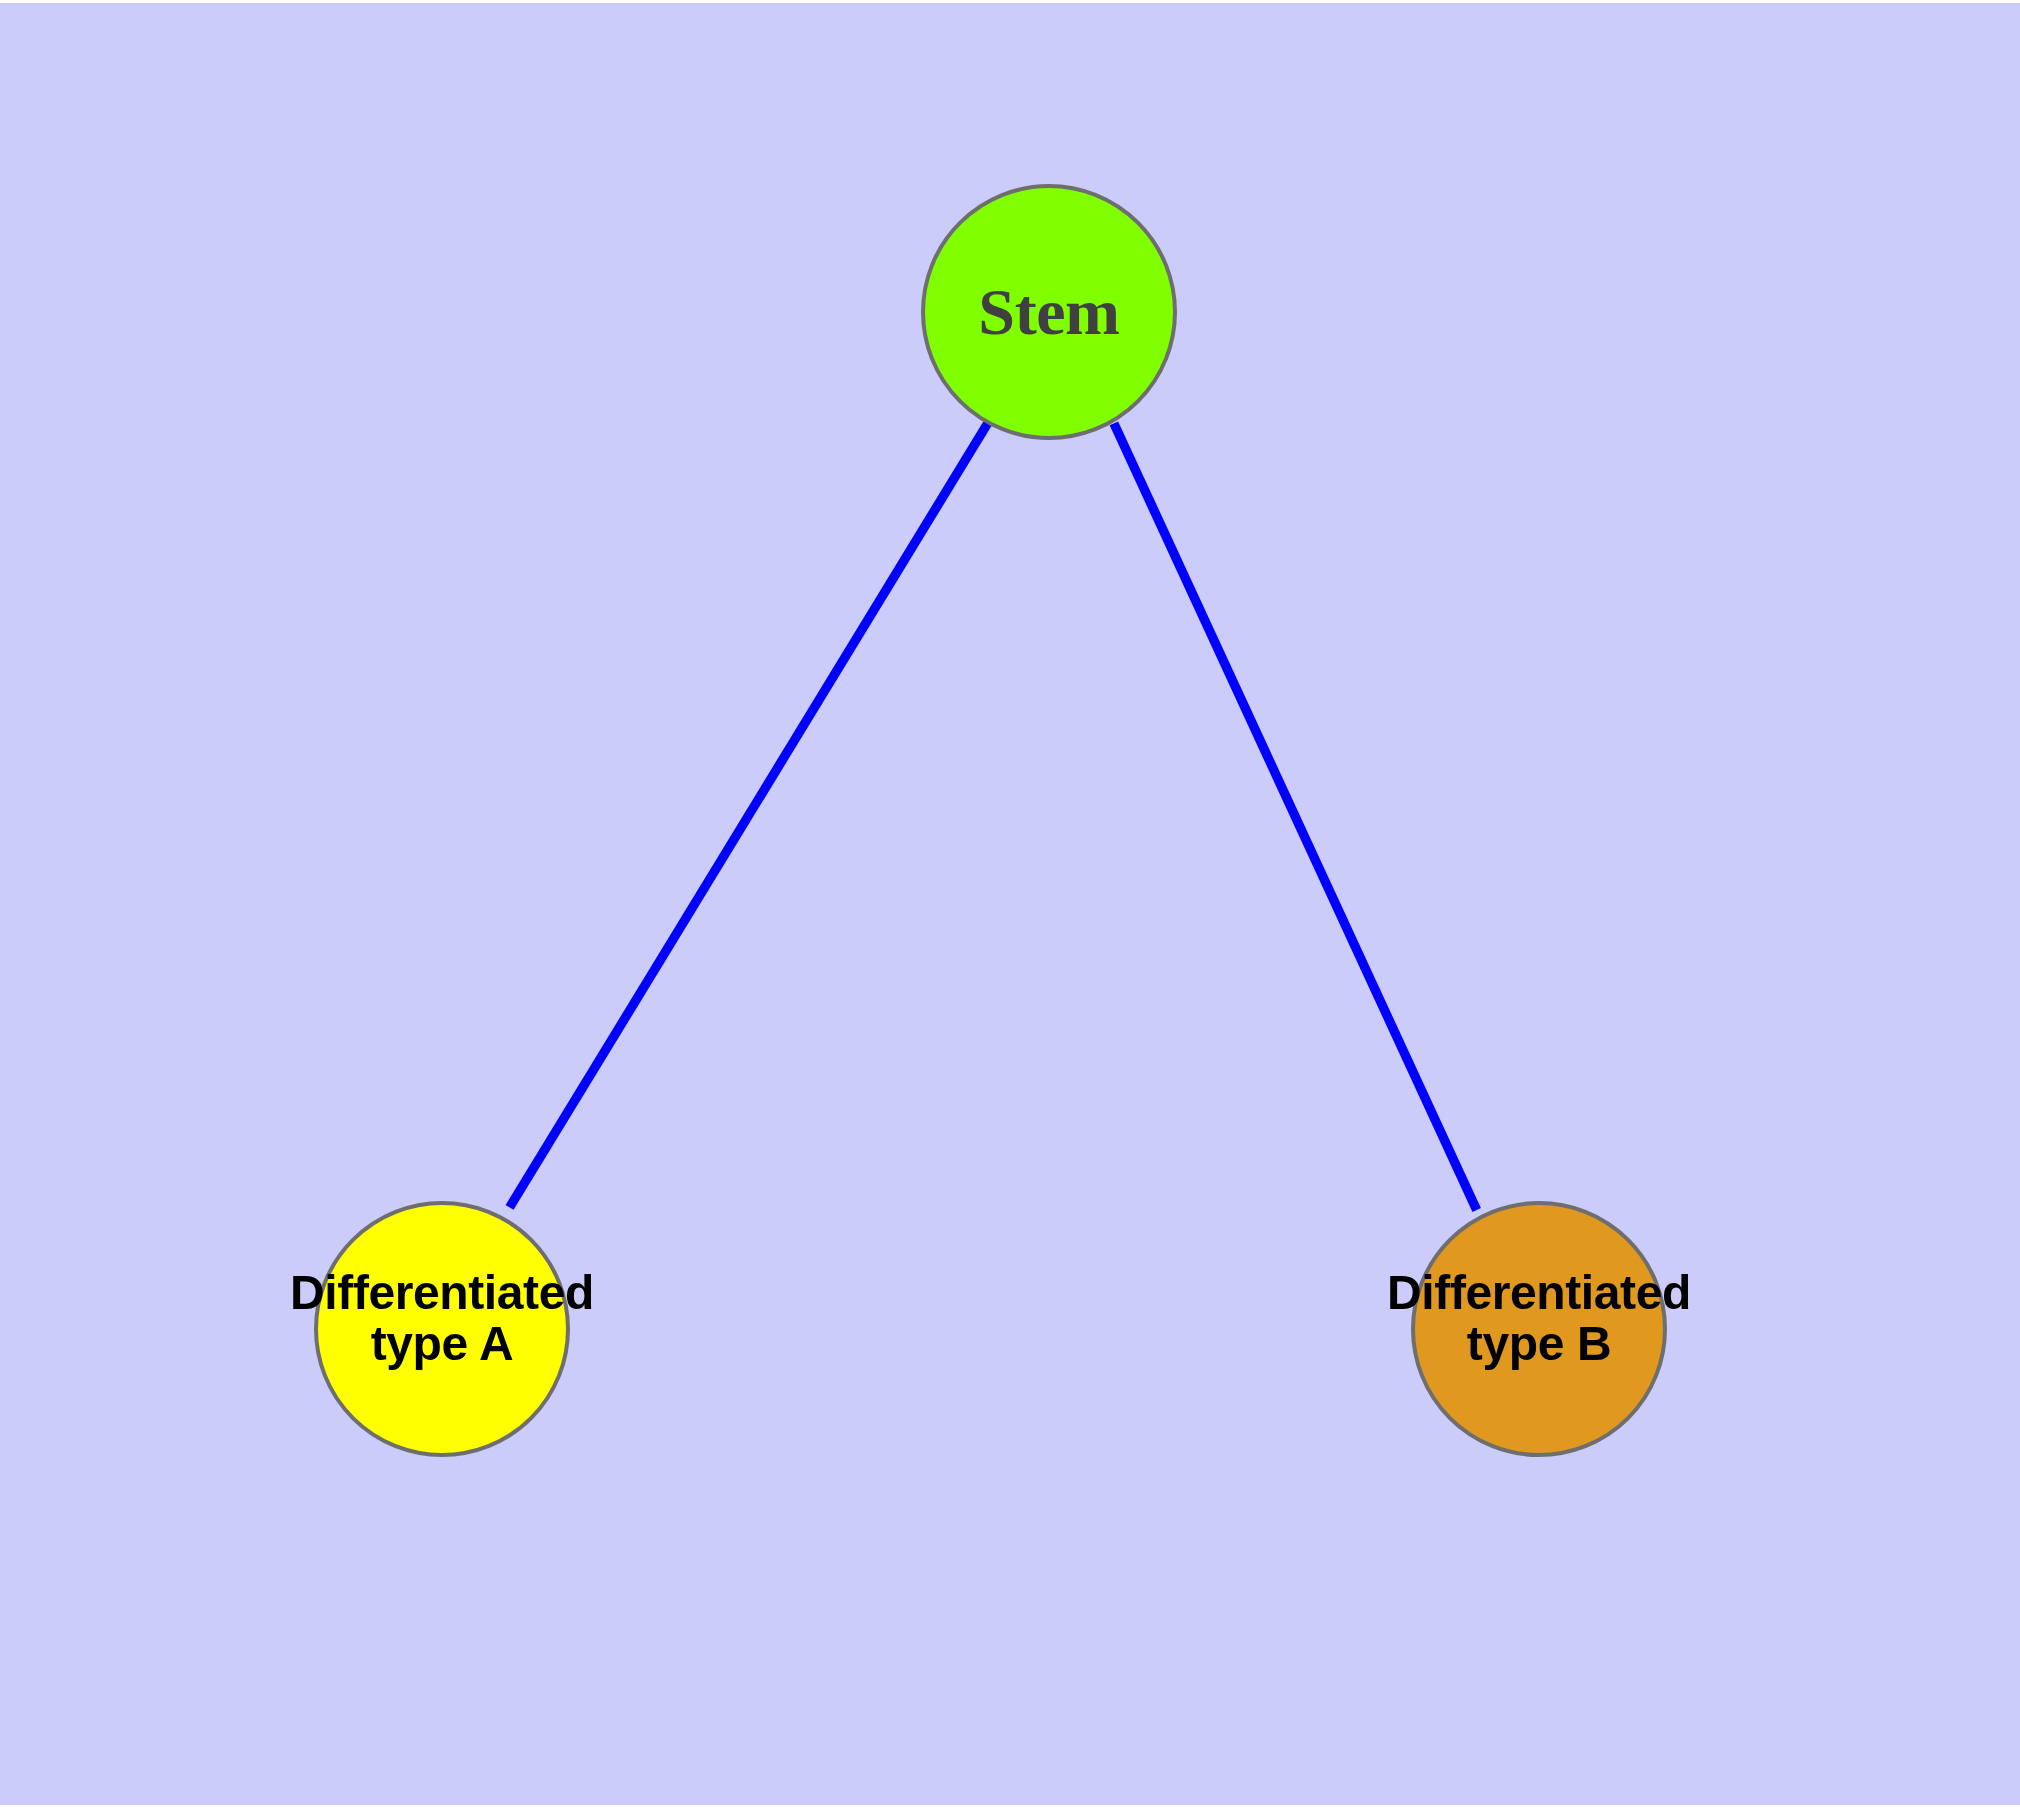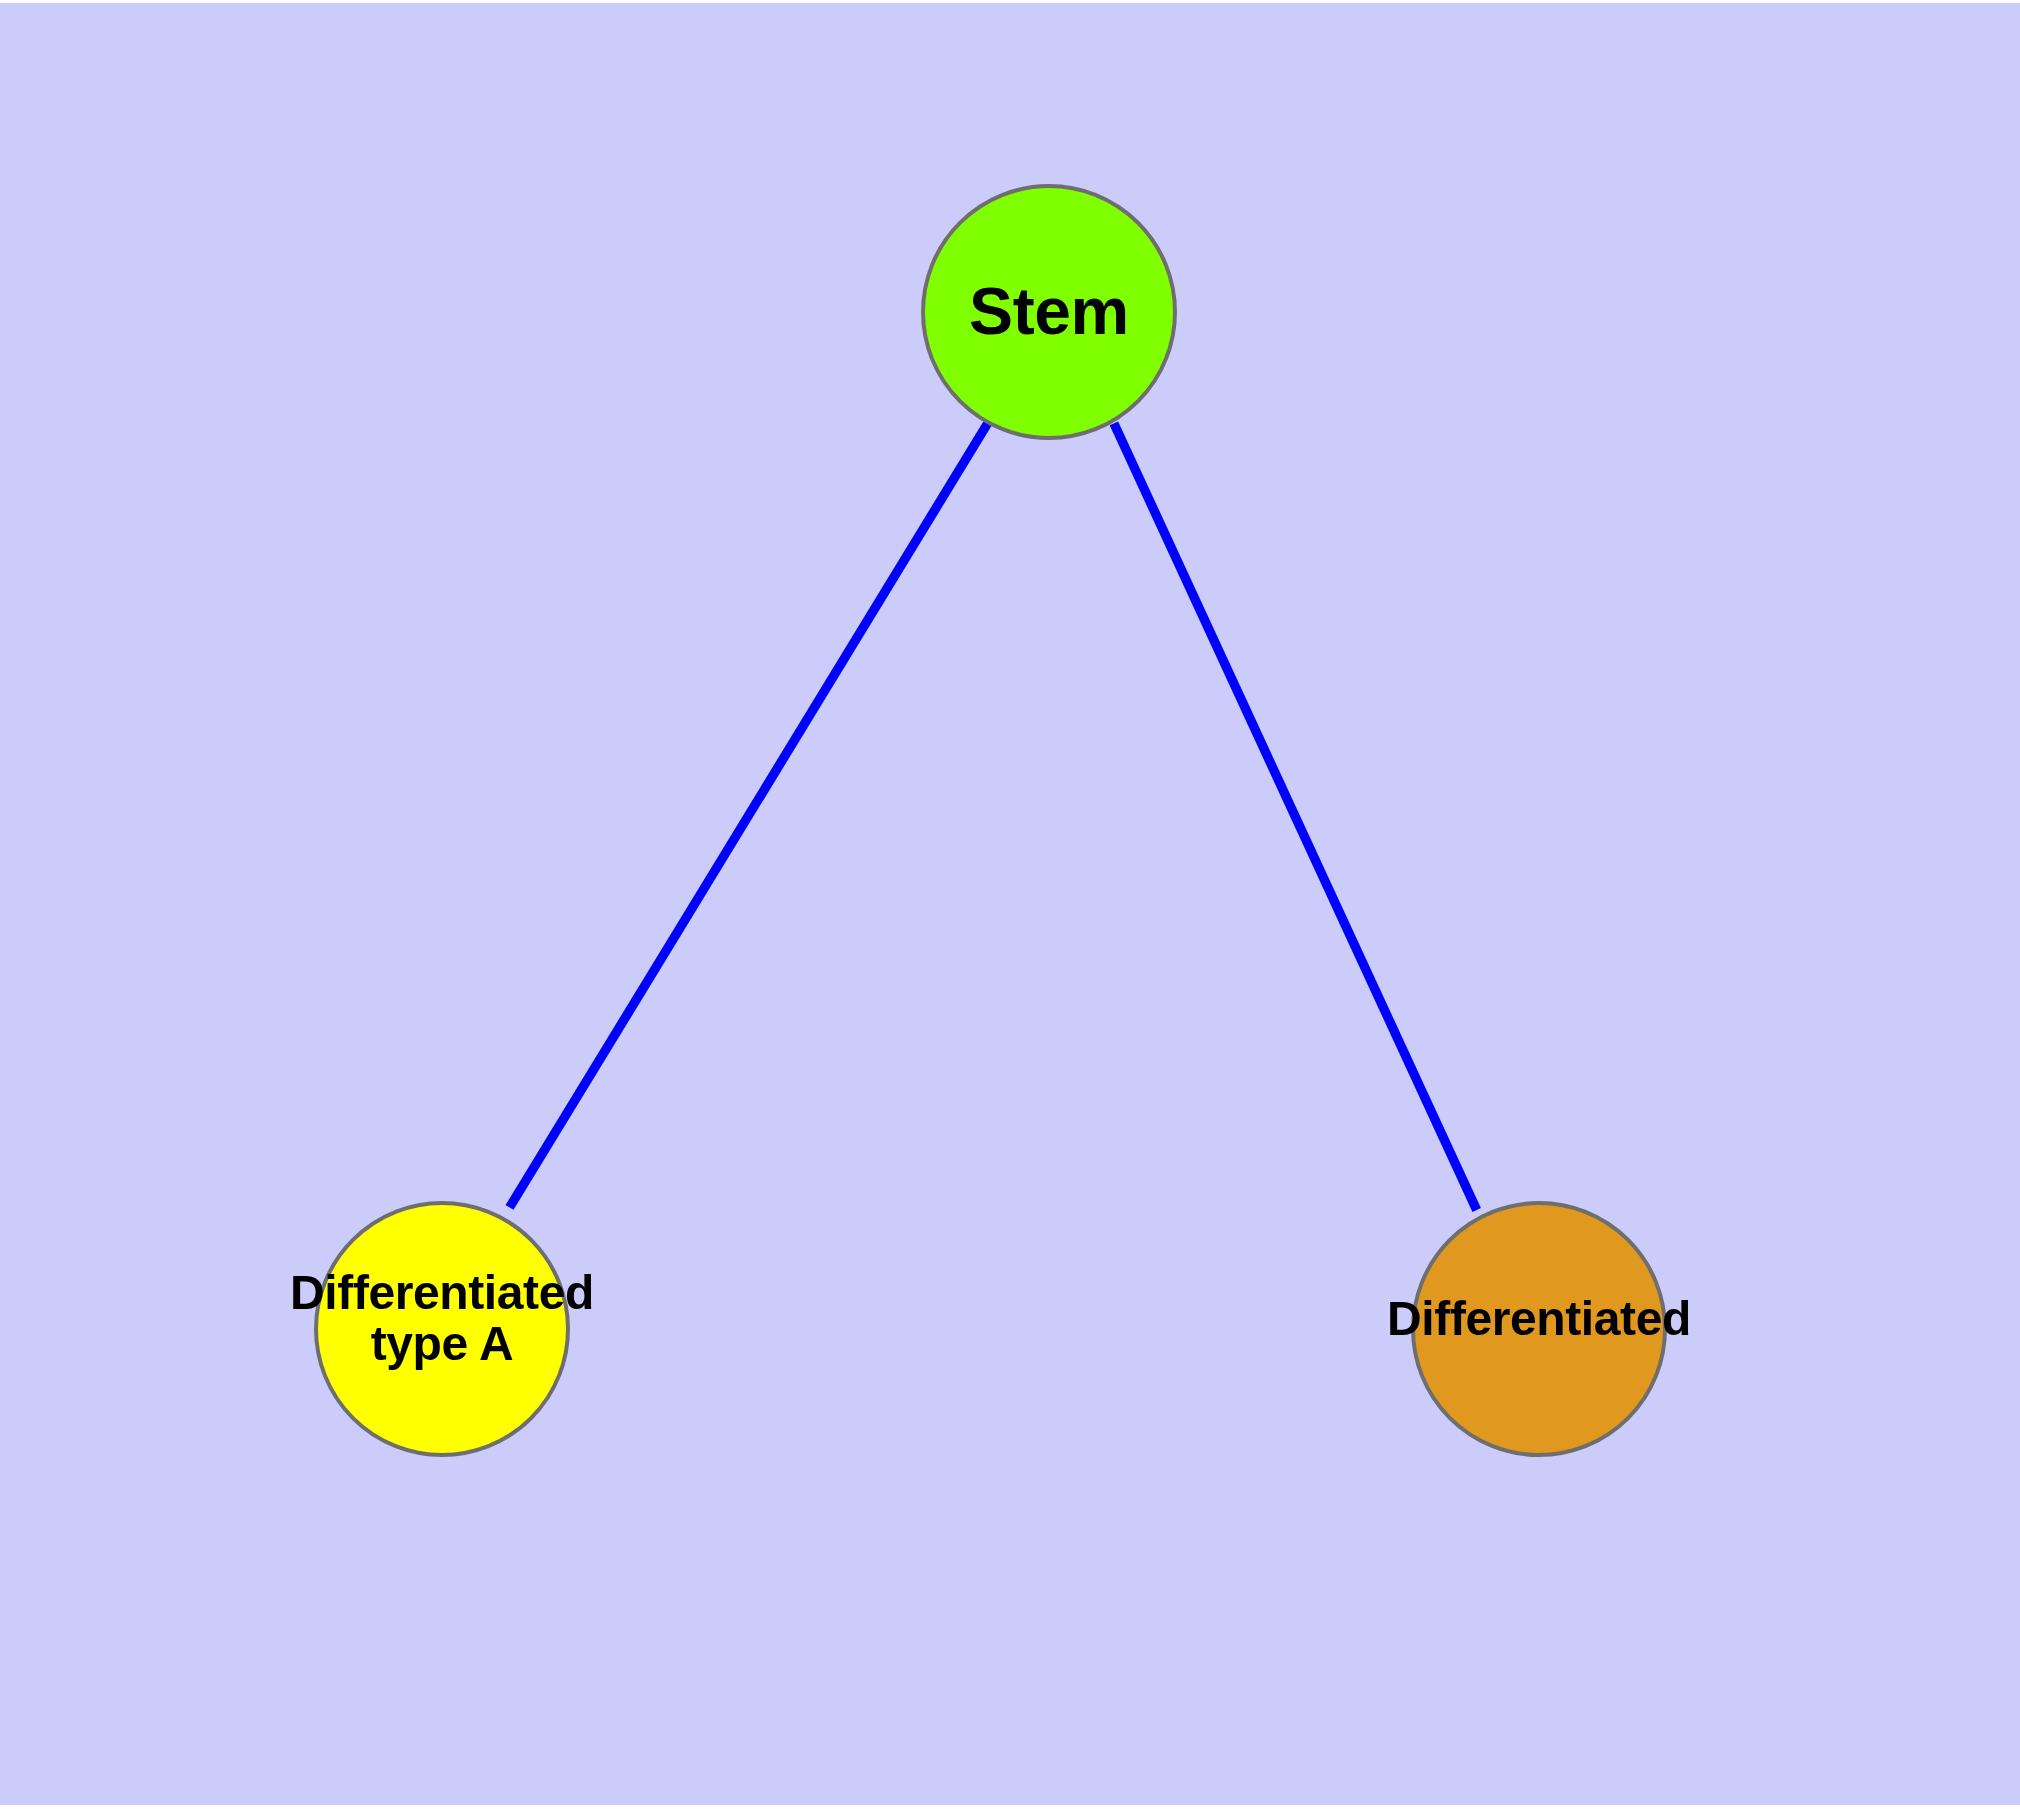--- a/index.html
+++ b/index.html
@@ -91,30 +91,31 @@
 <body>
 
 <div id="graph-canvas" style="background: rgb(204, 204, 250);">
 
   <svg id="edge-layer" viewBox="0 0 2384 2126" xmlns="http://www.w3.org/2000/svg">
     <line x1="1165" y1="496" x2="601" y2="1421" stroke="#0000ff" stroke-width="11" stroke-linecap="butt"></line>
     <line x1="1314" y1="496" x2="1742" y2="1424" stroke="#0000ff" stroke-width="11" stroke-linecap="butt"></line>
   </svg>
 
   <div class="graph-node" id="node-stem" style="left: 921px; top: 181px; width: 256px; height: 256px; background: rgb(128, 255, 0); border-color: rgb(110, 110, 110);">
-    <span class="node-label" style="color: #000000;">Stem</span>
+    <span class="node-label" style="color: #404040; font-family: Liberation Serif, serif;">Stem</span>
   </div>
 
   <div class="graph-node" id="node-diff-a" style="left: 314px; top: 1198px; width: 256px; height: 256px; background: rgb(255, 255, 0); border-color: rgb(110, 110, 110);">
     <span class="node-label" style="color: rgb(0, 0, 0);">
       <span>Differentiated</span><br>
       <span>type A</span>
     </span>
   </div>
 
   <div class="graph-node" id="node-diff-b" style="left: 1411px; top: 1198px; width: 256px; height: 256px; background: rgb(224, 152, 30); border-color: rgb(110, 110, 110);">
     <span class="node-label" style="color: rgb(0, 0, 0);">
       <span>Differentiated</span><br>
+      <span>type B</span>
     </span>
   </div>
 
 </div>
 
 
 </body></html>

